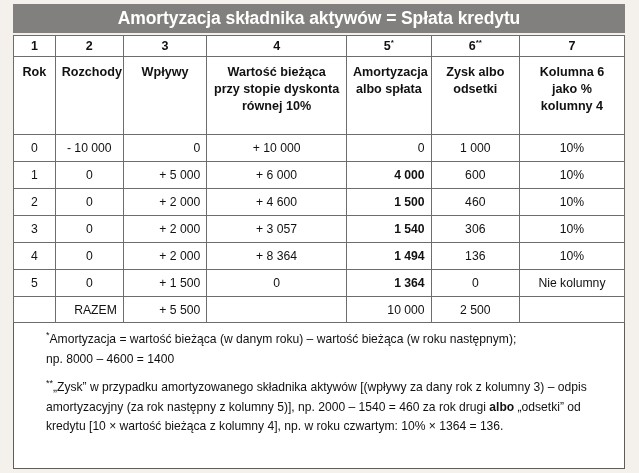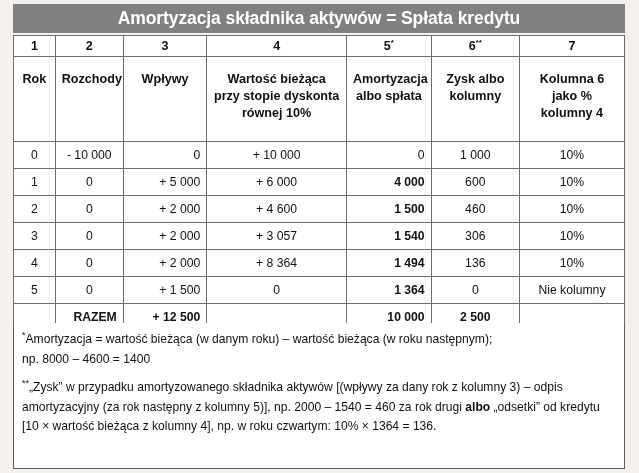--- a/index.html
+++ b/index.html
@@ -79,51 +79,51 @@
     vertical-align: super;
     font-weight: bold;
     line-height: 0;
   }
   tr.head-row td {
     height: 70px;
     text-align: center;
     font-weight: bold;
     font-size: 12.6px;
     vertical-align: top;
-    padding-top: 14px;
+    padding-top: 7px;
     line-height: 17px;
   }
   tr.data-row td {
     height: 26px;
   }
   td.t-center { text-align: center; }
   td.t-right { text-align: right; padding-right: 12px; }
   td.t-rightpad { text-align: center; padding-right: 22px; }
   td.shaded { background: #c9c9c9; font-weight: bold; }
   tr.total-row td {
     height: 25px;
-    font-weight: bold;
+    font-weight: normal;
   }
   td.total-label {
     text-align: right;
     padding-right: 8px;
     font-weight: normal;
   }
   
   .notes {
     position: absolute;
     left: 13px;
     top: 323px;
     width: 612px;
     height: 146px;
     border: 1px solid #5d5d5d;
     border-top: none;
     background: #ffffff;
     box-sizing: border-box;
-    padding: 7px 14px 0 8px;
+    padding: 7px 14px 0 32px;
   }
   .note {
     font-size: 12.1px;
     color: #111111;
     line-height: 19.5px;
     margin-bottom: 9px;
     text-align: left;
   }
   .note .marker {
     font-size: 9px;
@@ -163,21 +163,21 @@
           <td><span>6</span><span class="sup">**</span></td>
           <td><span>7</span></td>
         </tr>
 
         <tr class="head-row">
           <td>Rok</td>
           <td>Rozchody</td>
           <td>Wpływy</td>
           <td>Wartość bieżąca przy stopie dyskonta równej 10%</td>
           <td>Amortyzacja albo spłata</td>
-          <td>Zysk albo kolumny</td>
+          <td>Zysk albo odsetki</td>
           <td>Kolumna 6 jako % kolumny 4</td>
         </tr>
 
         <tr class="data-row">
           <td class="t-center">0</td>
           <td class="t-center">- 10 000</td>
           <td class="t-right">0</td>
           <td class="t-rightpad">+ 10 000</td>
           <td class="t-right">0</td>
           <td class="t-center">1 000</td>
@@ -230,21 +230,21 @@
           <td class="t-right">+ 1 500</td>
           <td class="t-rightpad">0</td>
           <td class="t-right shaded">1 364</td>
           <td class="t-center">0</td>
           <td class="t-center">Nie kolumny</td>
         </tr>
 
         <tr class="total-row">
           <td></td>
           <td class="total-label">RAZEM</td>
-          <td class="t-right shaded">+ 12 500</td>
+          <td class="t-right shaded">+ 5 500</td>
           <td class="t-rightpad"></td>
           <td class="t-right shaded">10 000</td>
           <td class="t-center shaded">2 500</td>
           <td class="t-center"></td>
         </tr>
       </tbody>
     </table>
   </div>
 
   <div class="notes">

